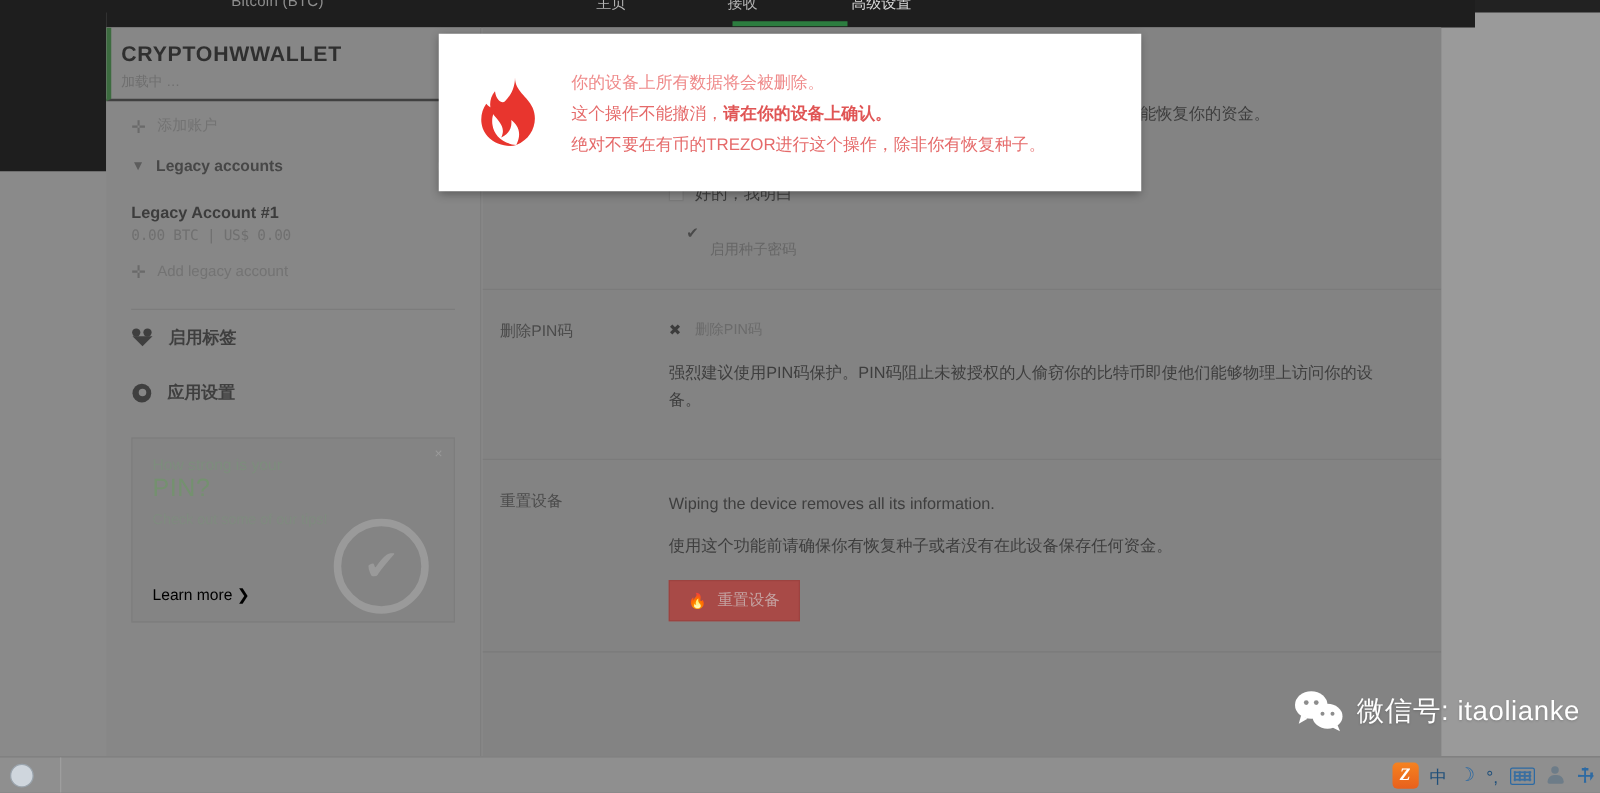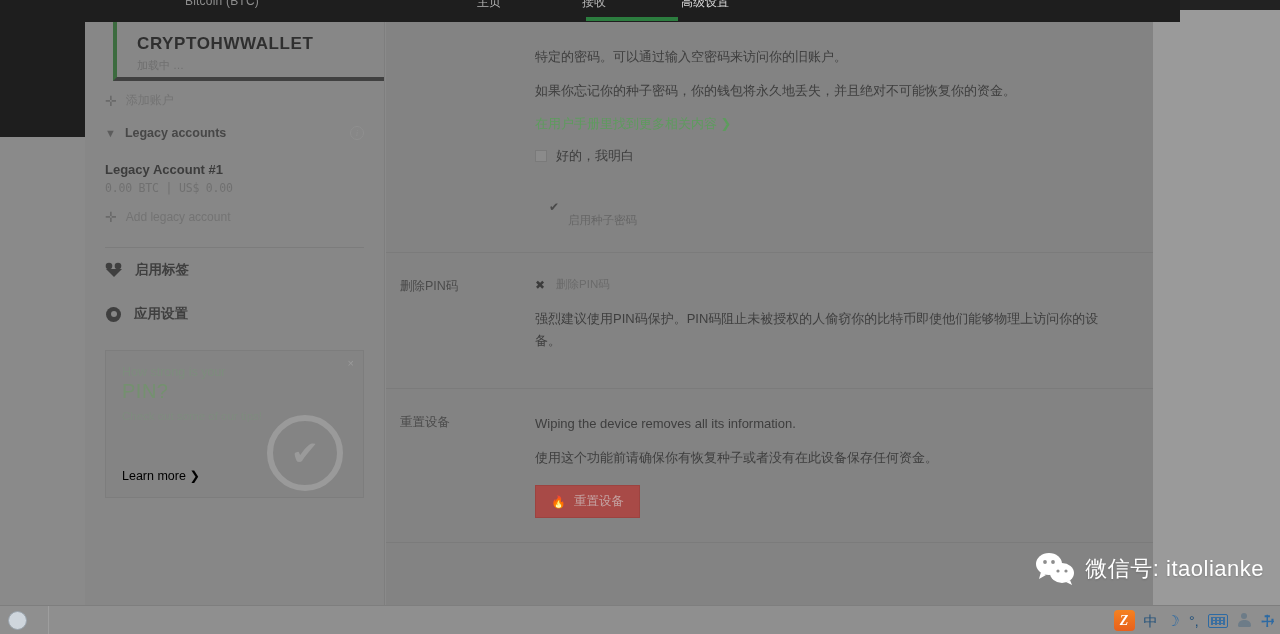--- a/index.html
+++ b/index.html
@@ -58,25 +58,24 @@
   }
 
   
   .sidebar {
     position: absolute; left: 0; top: 0; width: 300px; height: 583px;
     background: #878787;
     border-right: 1px solid #7e7e7e;
   }
   .sidebar-head {
     position: relative;
-    padding: 12px 20px 14px 20px;
-    border-bottom: 4px solid #404040;
+    padding: 12px 20px 14px 8px;
+    border-bottom: 2px solid #404040;
     border-left: 4px solid #3c6b3f;
     height: 59px;
-    margin-left: 28px;
   }
   .wallet-name {
     font-size: 17px; font-weight: bold; color: #2f2f2f;
     letter-spacing: .6px; line-height: 20px;
   }
   .wallet-status {
     font-size: 11px; color: #6f6f6f; margin-top: 4px;
   }
   .acct-block { padding: 14px 20px 4px 20px; }
   .acct-name { font-size: 13px; font-weight: bold; color: #3c3c3c; }
@@ -181,21 +180,21 @@
   }
   .section-body { flex: 1; }
   .body-p {
     font-size: 13px; color: #3e3e3e; line-height: 22px; margin-bottom: 12px;
   }
   .body-p.en { font-family: "Liberation Sans", sans-serif; }
   .link-green {
     display: inline-block; font-size: 13px; color: #5d9c5d;
     margin-bottom: 14px; cursor: pointer;
   }
-  .cb-row { display: flex; align-items: center; gap: 9px; margin-bottom: 20px; cursor: pointer; }
+  .cb-row { display: flex; align-items: center; gap: 9px; margin-bottom: 0; cursor: pointer; }
   .cb-box {
     width: 12px; height: 12px; border: 1px solid #7a7a7a;
     background: #8b8b8b; flex: none;
   }
   .cb-label { font-size: 13px; color: #3d3d3d; }
   .toggle-row {
     display: flex; align-items: center; gap: 9px;
     padding-left: 14px; cursor: pointer;
   }
   .tick { font-size: 12px; color: #4a4a4a; }
@@ -414,20 +413,38 @@
           <div class="btn-wipe">
             <span class="btn-flame">🔥</span>
             <span>重置设备</span>
           </div>
         </div>
       </div>
 
     </div>
   </div>
 
+  <div class="modal">
+    <div class="modal-flame">
+      <svg width="52" height="58" viewBox="0 0 52 58">
+        <path d="M30 1 C30 12 40 16 44 25 C49 36 44 50 31 55 C36 45 32 39 27 35
+                 C28 42 24 47 19 49 C23 41 17 36 13 31 C9 26 9 18 14 12
+                 C15 20 20 22 22 20 C26 16 30 10 30 1 Z" fill="#e8352e"></path>
+        <path d="M7 22 C2 29 1 40 8 48 C14 55 25 57 31 55 C20 54 13 47 12 39
+                 C11 33 13 28 16 25 C13 26 9 25 7 22 Z" fill="#e8352e"></path>
+      </svg>
+    </div>
+    <div class="modal-text">
+      <div class="m-line">你的设备上所有数据将会被删除。</div>
+      <div class="m-line l2">
+        <span>这个操作不能撤消，</span><span class="m-bold">请在你的设备上确认。</span>
+      </div>
+      <div class="m-line l3">绝对不要在有币的TREZOR进行这个操作，除非你有恢复种子。</div>
+    </div>
+  </div>
 
   <div class="watermark">
     <div class="wm-icon">
       <svg width="40" height="34" viewBox="0 0 40 34">
         <ellipse cx="14" cy="12" rx="13" ry="11" fill="#ffffff"></ellipse>
         <path d="M6 20 L4 27 L11 23 Z" fill="#ffffff"></path>
         <ellipse cx="27" cy="21" rx="12" ry="10" fill="#ffffff"></ellipse>
         <path d="M35 28 L37 33 L31 30 Z" fill="#ffffff"></path>
         <circle cx="10" cy="10" r="1.9" fill="#8d8d8d"></circle>
         <circle cx="18" cy="10" r="1.9" fill="#8d8d8d"></circle>

